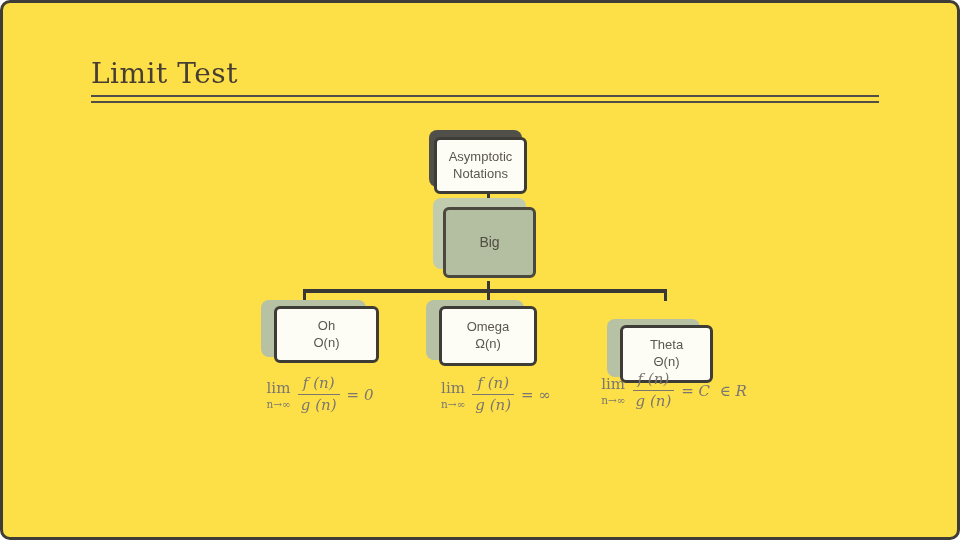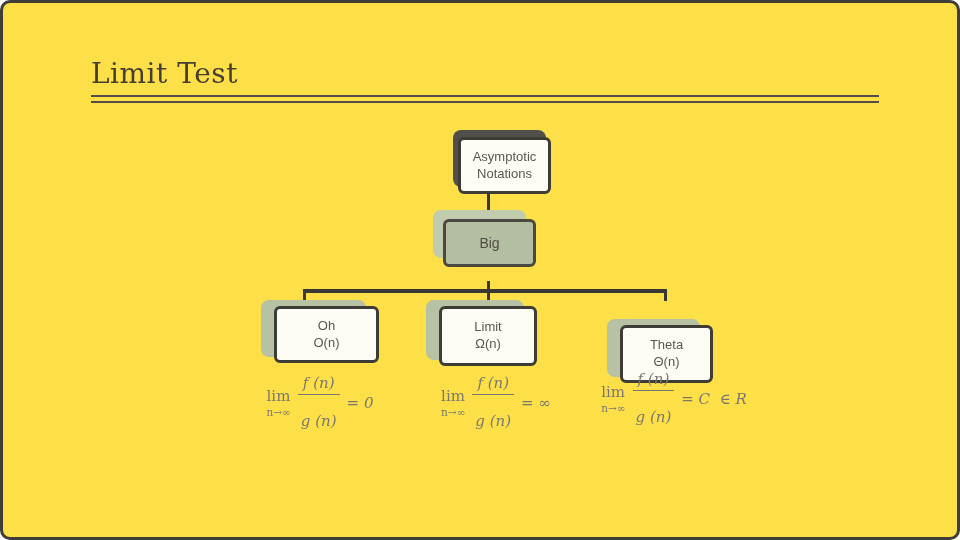--- a/index.html
+++ b/index.html
@@ -31,24 +31,24 @@
   .node { position:absolute; }
   .back {
     position:absolute; width:100%; height:100%; border-radius:8px;
   }
   .card {
     position:absolute; inset:0; background:#fdfdf6;
     border:3px solid #3e3c37; border-radius:6px;
     display:flex; flex-direction:column; align-items:center; justify-content:center;
     font-size:13px; color:#5b564e; text-align:center; line-height:1.3;
   }
-  .node-root { left:455px; top:134px; width:93px; height:57px; }
+  .node-root { left:431px; top:134px; width:93px; height:57px; }
   .node-root .back { background:#514f49; left:-5px; top:-7px; }
 
-  .node-big { left:440px; top:216px; width:93px; height:48px; }
+  .node-big { left:440px; top:204px; width:93px; height:71px; }
   .node-big .back { background:#c1cbae; left:-10px; top:-9px; }
   .node-big .card { background:#b4bfa1; border-color:#4a483f; color:#4f4c43; font-size:14px; }
 
   .child .back { background:#b7c1a4; left:-13px; top:-6px; }
   .node-oh    { left:271px; top:303px; width:89px;  height:57px;padding-left:16px; }
   .node-omega { left:436px; top:303px; width:98px;  height:60px; }
   .node-theta { left:617px; top:297px; width:93px;  height:58px;margin-top:25px; }
 
   
   .formula {
@@ -56,21 +56,21 @@
     gap:7px; font-family:"DejaVu Serif", serif; font-style:italic;
     color:#7b7671; font-size:15px;
   }
   .f-oh    { left:252px; top:372px; width:130px; }
   .f-omega { left:428px; top:372px; width:130px; }
   .f-theta { left:586px; top:368px; width:170px; }
   .lim { display:flex; flex-direction:column; align-items:flex-start; line-height:1; font-style:normal; }
   .lim .limsub { font-size:10.5px; margin-top:3px; }
   .frac { display:inline-flex; flex-direction:column; align-items:center; line-height:1.15; }
   .frac .num { padding:0 5px 2px; border-bottom:1.5px solid #7b7671; }
-  .frac .den { padding-top:2px;margin-top:16px; }
+  .frac .den { padding-top:2px; }
   .rhs { white-space:pre; }
 </style>
 </head>
 <body>
 
 <div class="slide">
 
   <div class="title">Limit Test</div>
   <div class="rule"></div>
 
@@ -100,21 +100,21 @@
     <div class="back"></div>
     <div class="card">
       <span>Oh</span>
       <span>O(n)</span>
     </div>
   </div>
 
   <div class="node child node-omega">
     <div class="back"></div>
     <div class="card">
-      <span>Limit</span>
+      <span>Omega</span>
       <span>Ω(n)</span>
     </div>
   </div>
 
   <div class="node child node-theta">
     <div class="back"></div>
     <div class="card">
       <span>Theta</span>
       <span>Θ(n)</span>
     </div>

